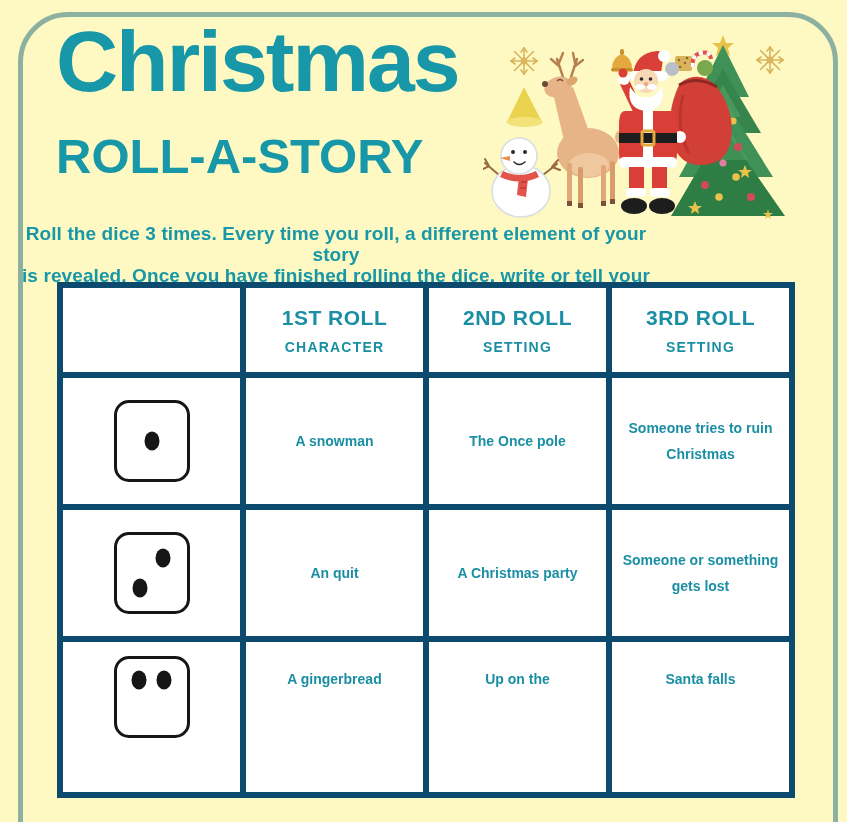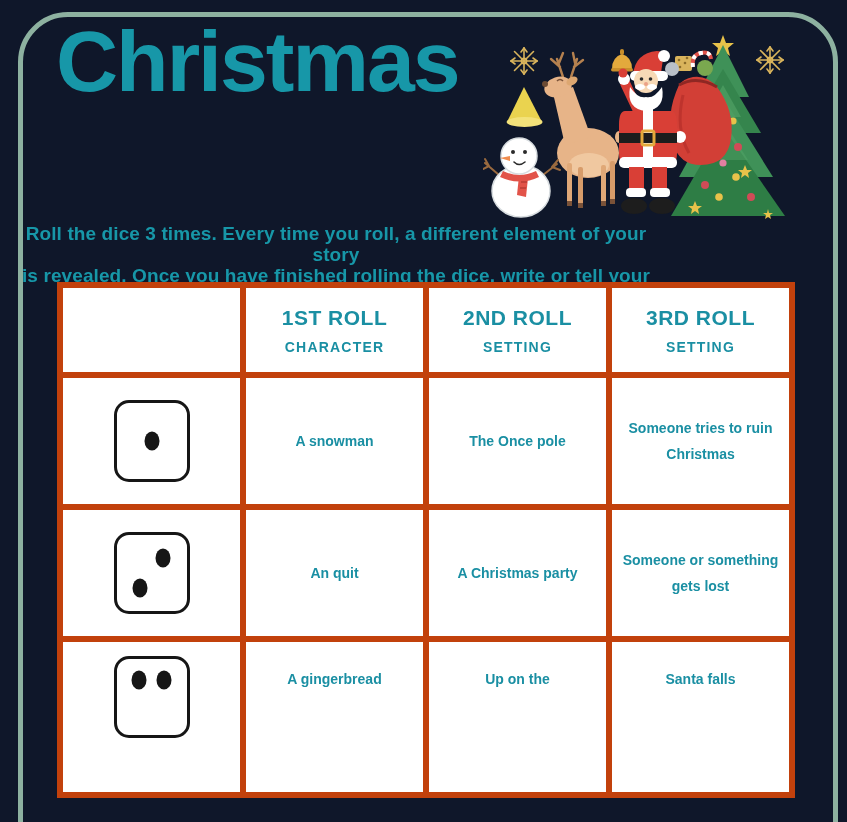--- a/index.html
+++ b/index.html
@@ -1,17 +1,17 @@
 <!DOCTYPE html>
 <html><head>
 <meta charset="utf-8">
 <style>
   html,body{margin:0;padding:0;background:#ffffff;}
   .sheet{
-    position:relative;width:847px;height:822px;overflow:hidden;background:#0f172a;
+    position:relative;width:847px;height:822px;overflow:hidden;background:#fef9c3;
     font-family:"Liberation Sans",sans-serif;
   }
   .page-border{
     position:absolute;left:18px;top:12px;width:820px;height:900px;
     box-sizing:border-box;border:5px solid #8db1a0;border-radius:50px;
     pointer-events:none;
   }
   .title{
     position:absolute;left:56px;top:18px;margin:0;
     font-size:86px;font-weight:800;letter-spacing:-2px;color:#1797a8;line-height:1;
@@ -23,21 +23,21 @@
   .instructions{
     position:absolute;left:0;top:223px;width:672px;margin:0;text-align:center;
     font-size:19px;font-weight:bold;color:#1797a8;line-height:21px;letter-spacing:0.1px;
   }
   .illustration{position:absolute;left:483px;top:25px;}
   table.roll-table{
     position:absolute;left:57px;top:282px;width:738px;
     border-collapse:collapse;table-layout:fixed;background:#ffffff;
   }
   table.roll-table td{
-    border:6px solid #c2410c;text-align:center;vertical-align:middle;
+    border:6px solid #0c4a6e;text-align:center;vertical-align:middle;
     color:#1a8fa3;font-weight:bold;padding:0 10px;
   }
   tr.header-row td{height:84px;}
   tr.data-row td{height:126px;font-size:14px;line-height:26px;}
   .hdr-roll{font-size:21px;letter-spacing:0.5px;margin-bottom:9px;}
   .hdr-cat{font-size:14px;letter-spacing:1.2px;}
   .die{
     position:relative;width:76px;height:82px;margin:0 auto;background:#fff;
     border:3px solid #161616;border-radius:15px;box-sizing:border-box;
   }
@@ -48,20 +48,21 @@
   tr.cut-row td{vertical-align:top;padding-top:24px;}
   tr.cut-row td.dice-cell{padding-top:14px;}
 </style>
 </head>
 <body>
 
 <div class="sheet">
   <div class="page-border"></div>
 
   <h1 class="title">Christmas</h1>
+  <h2 class="subtitle">ROLL-A-STORY</h2>
 
   <svg class="illustration" width="325" height="196" viewBox="0 0 325 196">
 
     <g stroke="#d9b45c" stroke-width="1.6" stroke-linecap="round">
       <g transform="translate(41,36)">
         <line x1="-13" y1="0" x2="13" y2="0"></line>
           <line x1="0" y1="-13" x2="0" y2="13"></line>
         <line x1="-9.5" y1="-9.5" x2="9.5" y2="9.5"></line>
           <line x1="-9.5" y1="9.5" x2="9.5" y2="-9.5"></line>
         <line x1="-9" y1="-3" x2="-13" y2="0"></line>

